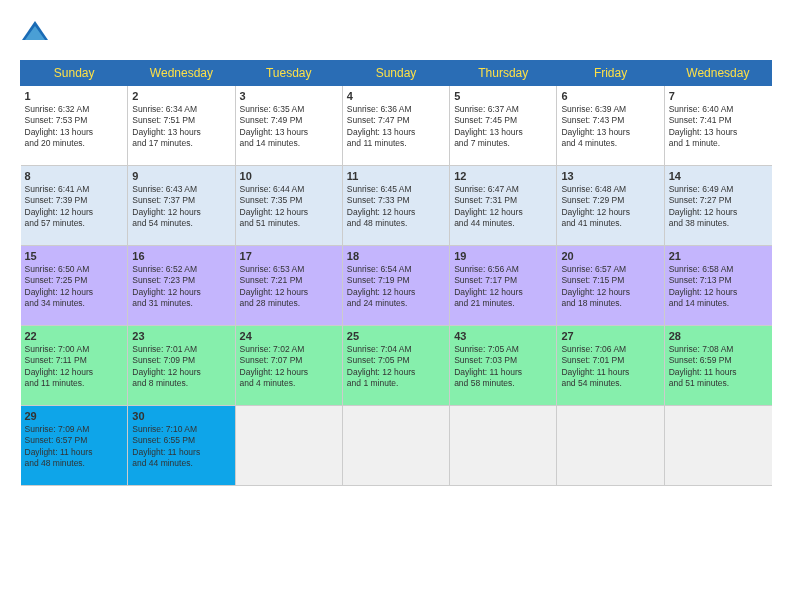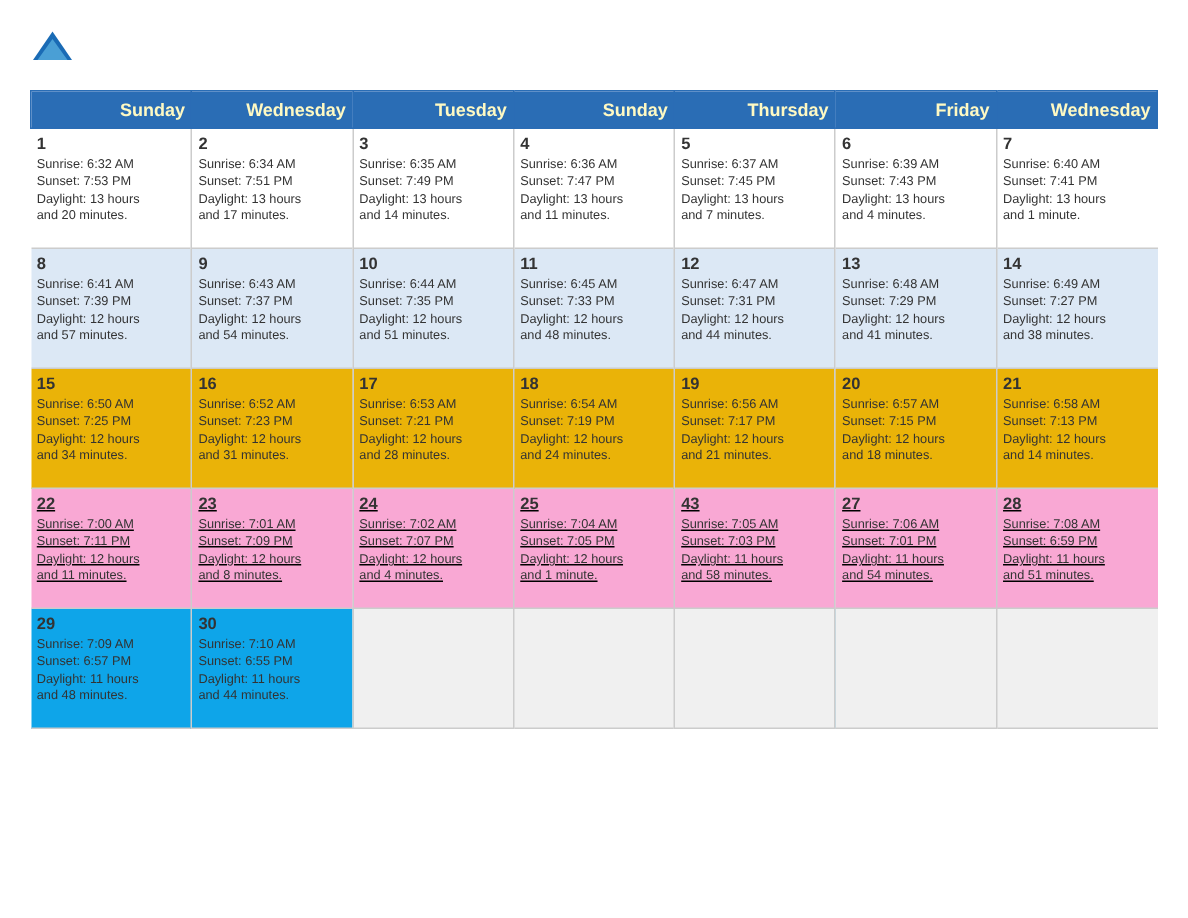--- a/index.html
+++ b/index.html
@@ -58,25 +58,25 @@
     }
     table {
       width: 100%;
       border-collapse: collapse;
       table-layout: fixed;
     }
     thead tr {
       background-color: #2a6db5;
     }
     thead th {
-      color: #fef9c3;
+      color: #fde047;
       font-size: 12px;
-      font-weight: bold;
+      font-weight: normal;
       padding: 5px 4px;
-      text-align: right;
+      text-align: center;
       border: 1px solid #2a6db5;
     }
     tbody tr {
       border-bottom: 1px solid #ccc;
     }
     tbody tr:nth-child(odd) {
       background-color: #fff;
     }
     tbody tr:nth-child(even) {
       background-color: #e8f0f8;
@@ -191,21 +191,21 @@
           </td>
           <td>
             <span class="day-num">13</span>
             <div class="cell-text">Sunrise: 6:48 AM<br>Sunset: 7:29 PM<br>Daylight: 12 hours<br>and 41 minutes.</div>
           </td>
           <td>
             <span class="day-num">14</span>
             <div class="cell-text">Sunrise: 6:49 AM<br>Sunset: 7:27 PM<br>Daylight: 12 hours<br>and 38 minutes.</div>
           </td>
         </tr>
-        <tr style="background-color: #eab308;">
+        <tr style="background-color: #c4b5fd;">
           <td>
             <span class="day-num">15</span>
             <div class="cell-text">Sunrise: 6:50 AM<br>Sunset: 7:25 PM<br>Daylight: 12 hours<br>and 34 minutes.</div>
           </td>
           <td>
             <span class="day-num">16</span>
             <div class="cell-text">Sunrise: 6:52 AM<br>Sunset: 7:23 PM<br>Daylight: 12 hours<br>and 31 minutes.</div>
           </td>
           <td>
             <span class="day-num">17</span>
@@ -221,21 +221,21 @@
           </td>
           <td>
             <span class="day-num">20</span>
             <div class="cell-text">Sunrise: 6:57 AM<br>Sunset: 7:15 PM<br>Daylight: 12 hours<br>and 18 minutes.</div>
           </td>
           <td>
             <span class="day-num">21</span>
             <div class="cell-text">Sunrise: 6:58 AM<br>Sunset: 7:13 PM<br>Daylight: 12 hours<br>and 14 minutes.</div>
           </td>
         </tr>
-        <tr style="background-color: #f9a8d4; text-decoration: underline;">
+        <tr style="background-color: #86efac;">
           <td>
             <span class="day-num">22</span>
             <div class="cell-text">Sunrise: 7:00 AM<br>Sunset: 7:11 PM<br>Daylight: 12 hours<br>and 11 minutes.</div>
           </td>
           <td>
             <span class="day-num">23</span>
             <div class="cell-text">Sunrise: 7:01 AM<br>Sunset: 7:09 PM<br>Daylight: 12 hours<br>and 8 minutes.</div>
           </td>
           <td>
             <span class="day-num">24</span>

